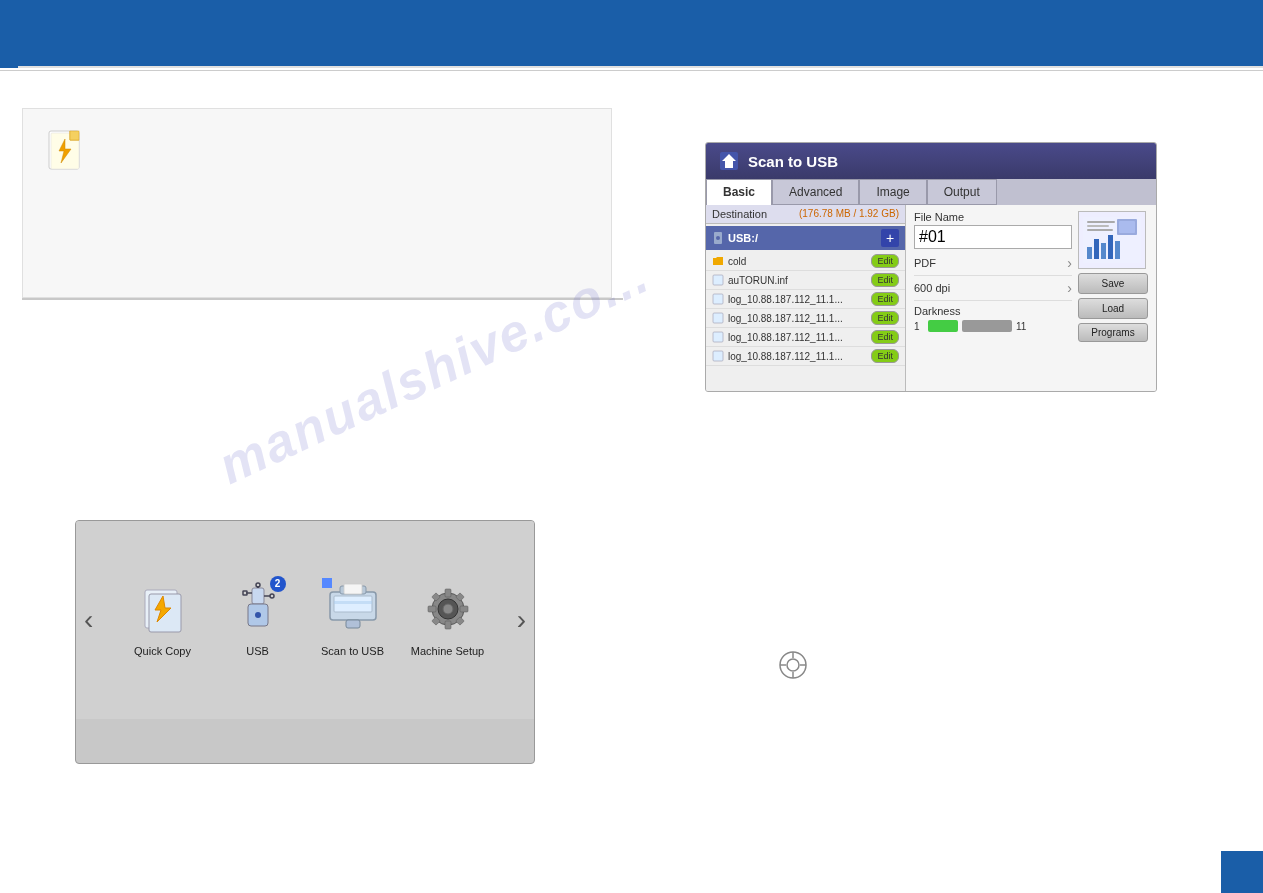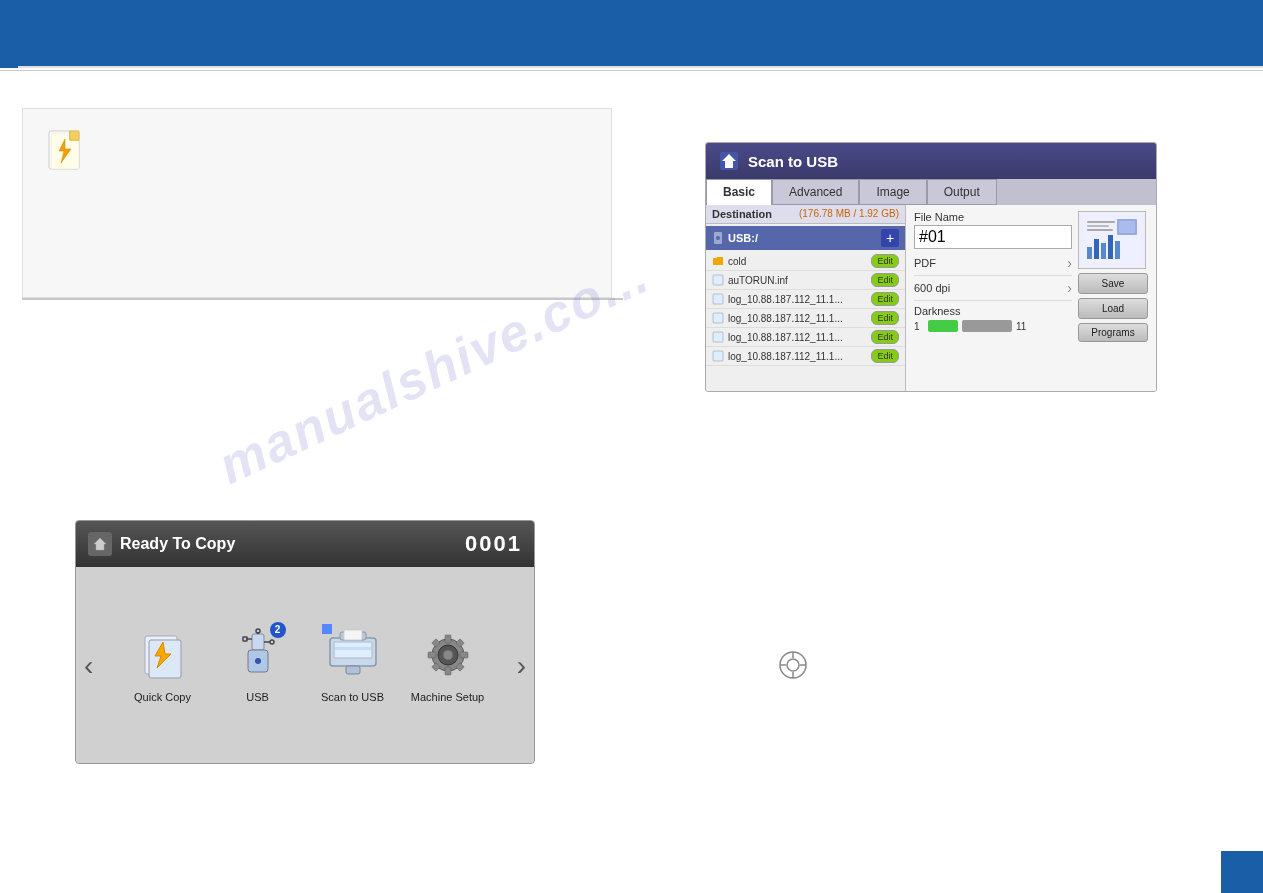--- a/index.html
+++ b/index.html
@@ -247,21 +247,21 @@
       background: #efefef;
     }
     .dest-header {
       background: #dde;
       padding: 3px 6px;
       font-size: 11px;
       display: flex;
       justify-content: space-between;
       border-bottom: 1px solid #bbb;
     }
-    .dest-label { color: #333; font-weight: bold; }
+    .dest-label { color: #333; font-weight: normal; }
     .dest-size { color: #cc6600; font-size: 10px; }
     .usb-row {
       background: #5566aa;
       display: flex;
       align-items: center;
       justify-content: space-between;
       padding: 3px 6px;
       margin: 2px 0;
     }
     .usb-row-label { color: #ffffff; font-size: 11px; font-weight: bold; }
@@ -480,31 +480,20 @@
       <rect x="25" y="2" width="9" height="9" fill="#f5d060" stroke="#daa520" stroke-width="0.5"></rect>
 
       <polygon points="20,10 14,22 19,22 16,34 26,20 20,20" fill="#f0a000" stroke="#cc8800" stroke-width="0.5"></polygon>
     </svg>
   </div>
 </div>
 
 <div class="note-divider"></div>
 
 <div class="ready-panel">
-  <div class="ready-header">
-    <div class="ready-header-left">
-      <div class="home-icon-white">
-        <svg width="16" height="16" viewBox="0 0 16 16">
-          <polygon points="8,2 2,8 4,8 4,14 12,14 12,8 14,8" fill="#ccc" stroke="#aaa" stroke-width="0.5"></polygon>
-        </svg>
-      </div>
-      <span class="ready-title">Ready To Copy</span>
-    </div>
-    <span class="copy-counter">0001</span>
-  </div>
   <div class="ready-body">
     <span class="nav-arrow nav-arrow-left">‹</span>
 
     <div class="icons-row">
 
       <div class="app-icon">
         <div class="icon-wrapper">
           <svg class="qc-icon" viewBox="0 0 52 52">
 
             <rect x="8" y="8" width="32" height="38" rx="2" fill="#e8f0f8" stroke="#aab" stroke-width="1"></rect>

